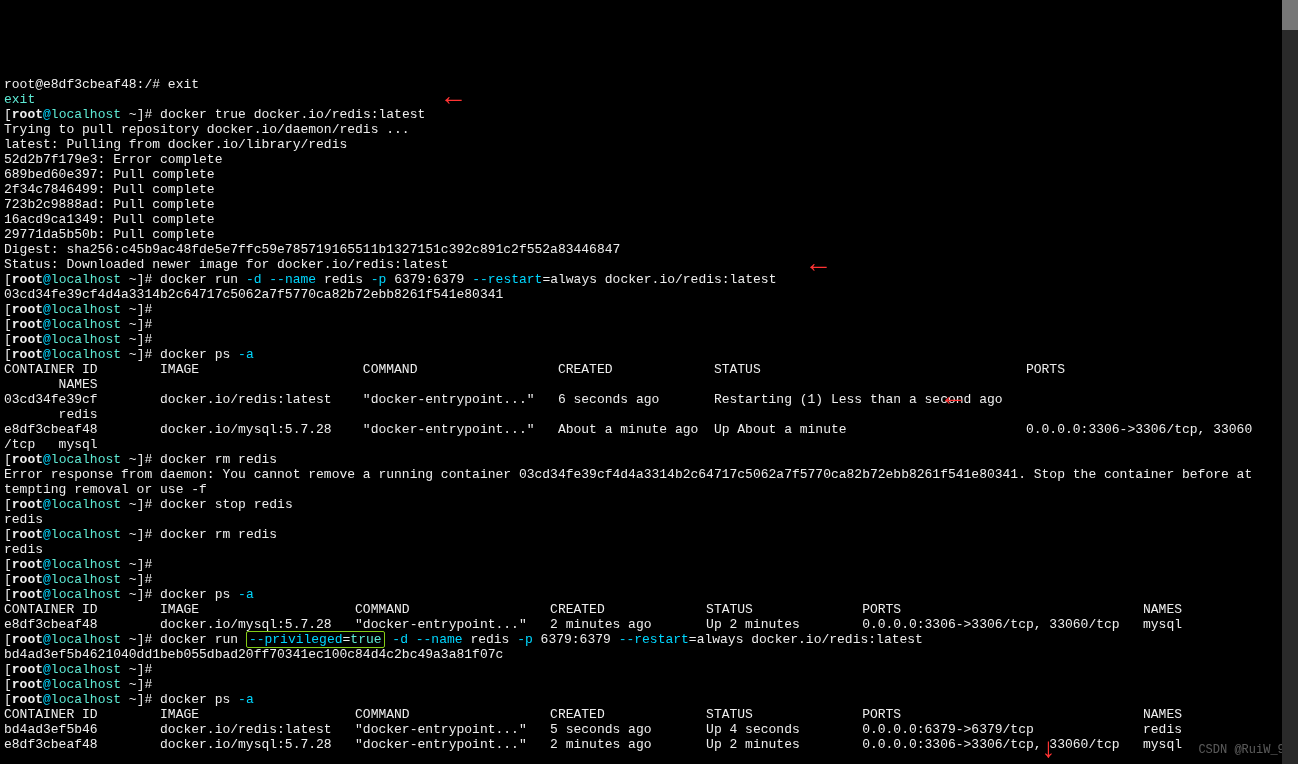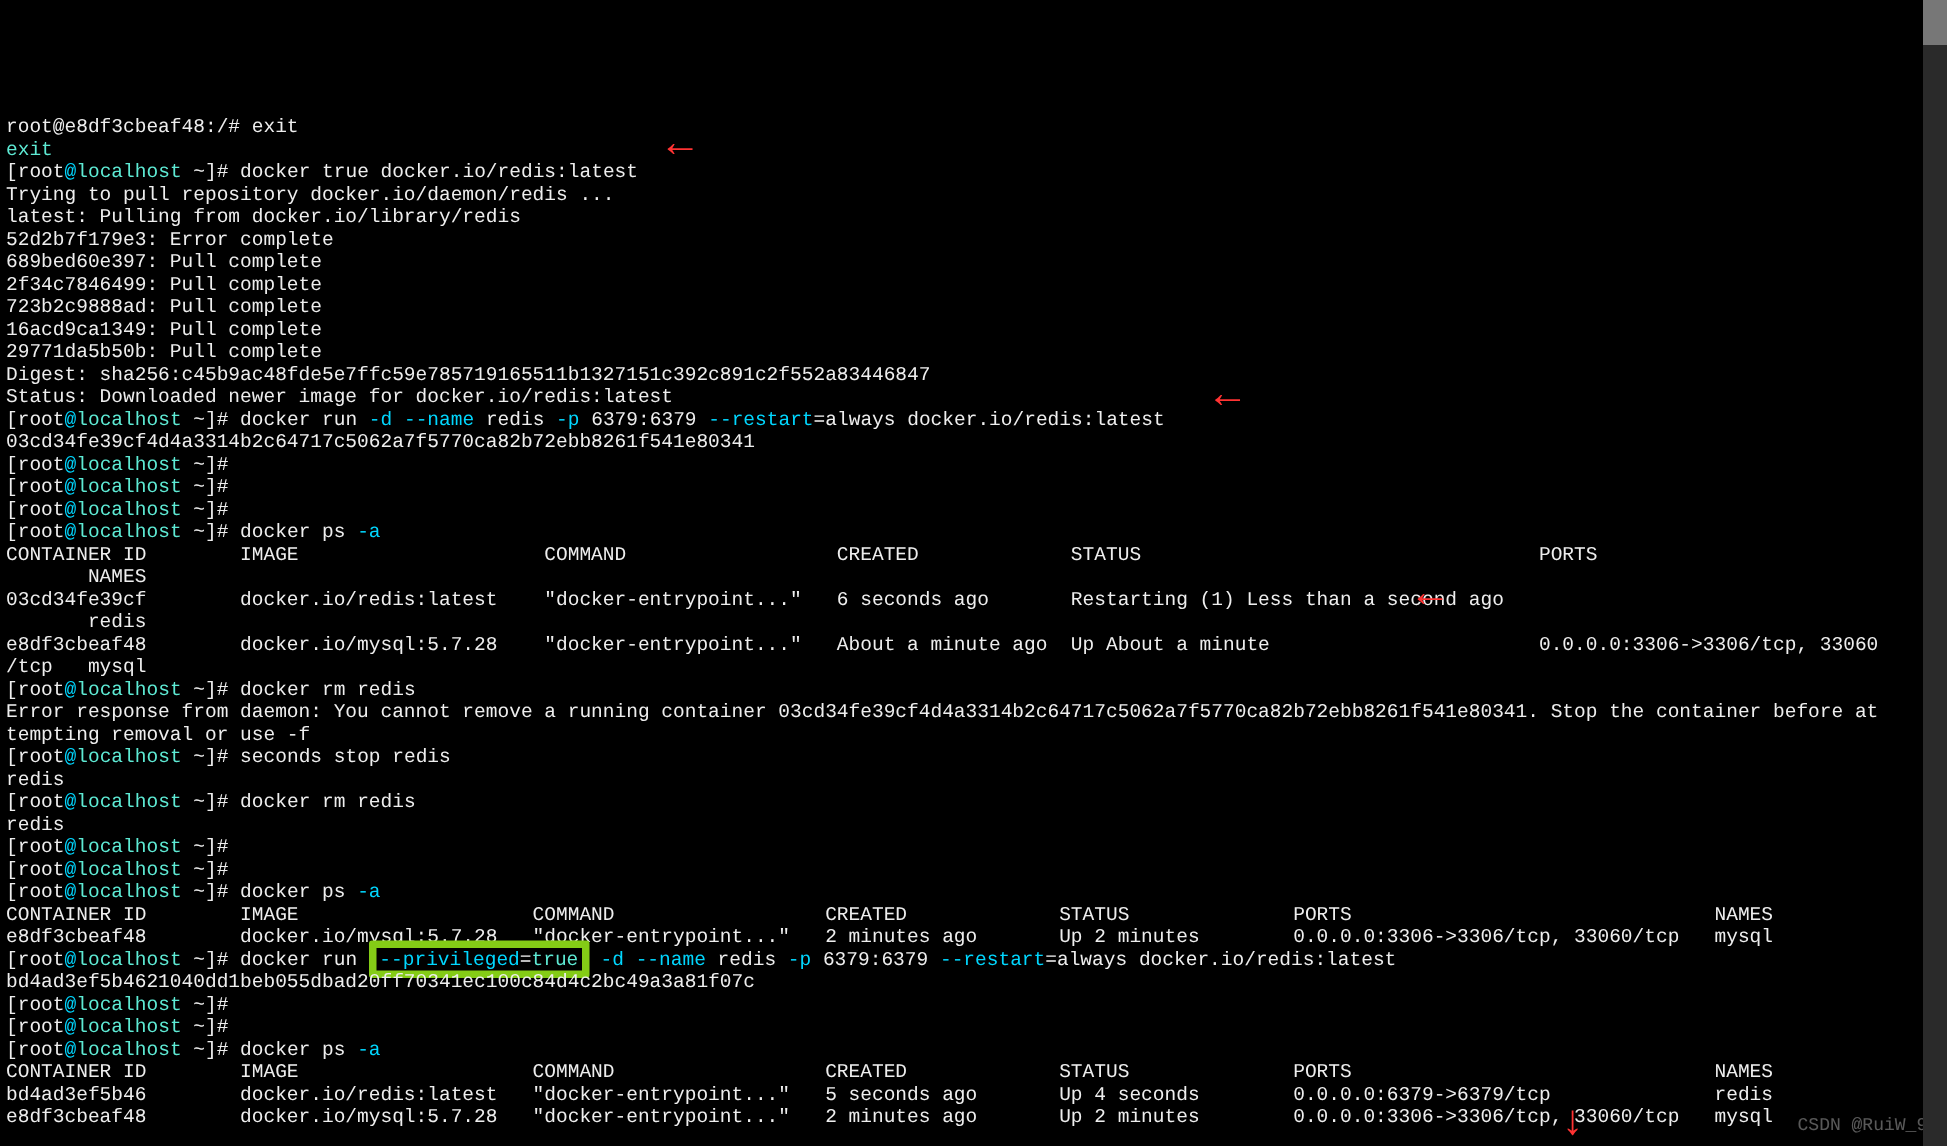--- a/index.html
+++ b/index.html
@@ -8,25 +8,25 @@
   color: #eee;
   font-family: "Consolas", "Monaco", "Courier New", monospace;
   font-size: 13px;
   line-height: 15px;
   white-space: pre;
   overflow-x: auto;
   width: 1298px;
   height: 764px;
 }
 .terminal { padding: 2px 0 0 4px; position: relative; }
-.w { color: #eee; }
+.w { color: #eee; font-weight: bold; }
 .cyan { color: #00d7ff; }
 .mag { color: #5eead4; }
 .box-red {
-  border: 5px solid #84cc16;
+  border: 1px solid #84cc16;
   border-radius: 2px;
   padding: 0 2px;
 }
 .arrow-red {
   position: absolute;
   color: #ff3333;
   font-size: 28px;
   font-weight: bold;
   pointer-events: none;
 }
@@ -79,21 +79,21 @@
 <span>[<span class="w">root</span><span class="cyan">@</span><span class="mag">localhost</span><span> ~]# </span></span><span><span>docker ps </span><span class="cyan">-a</span></span>
 <span>CONTAINER ID        IMAGE                     COMMAND                  CREATED             STATUS                                  PORTS                        
        NAMES</span>
 <span>03cd34fe39cf        docker.io/redis:latest    "docker-entrypoint..."   6 seconds ago       Restarting (1) Less than a second ago                                
        redis</span>
 <span>e8df3cbeaf48        docker.io/mysql:5.7.28    "docker-entrypoint..."   About a minute ago  Up About a minute                       0.0.0.0:3306-&gt;3306/tcp, 33060
 /tcp   mysql</span>
 <span>[<span class="w">root</span><span class="cyan">@</span><span class="mag">localhost</span><span> ~]# </span></span><span>docker rm redis</span>
 <span>Error response from daemon: You cannot remove a running container 03cd34fe39cf4d4a3314b2c64717c5062a7f5770ca82b72ebb8261f541e80341. Stop the container before at
 tempting removal or use -f</span>
-<span>[<span class="w">root</span><span class="cyan">@</span><span class="mag">localhost</span><span> ~]# </span></span><span>seconds stop redis</span>
+<span>[<span class="w">root</span><span class="cyan">@</span><span class="mag">localhost</span><span> ~]# </span></span><span>docker stop redis</span>
 <span>redis</span>
 <span>[<span class="w">root</span><span class="cyan">@</span><span class="mag">localhost</span><span> ~]# </span></span><span>docker rm redis</span>
 <span>redis</span>
 <span>[<span class="w">root</span><span class="cyan">@</span><span class="mag">localhost</span><span> ~]# </span></span>
 <span>[<span class="w">root</span><span class="cyan">@</span><span class="mag">localhost</span><span> ~]# </span></span>
 <span>[<span class="w">root</span><span class="cyan">@</span><span class="mag">localhost</span><span> ~]# </span></span><span><span>docker ps </span><span class="cyan">-a</span></span>
 <span>CONTAINER ID        IMAGE                    COMMAND                  CREATED             STATUS              PORTS                               NAMES</span>
 <span>e8df3cbeaf48        docker.io/mysql:5.7.28   "docker-entrypoint..."   2 minutes ago       Up 2 minutes        0.0.0.0:3306-&gt;3306/tcp, 33060/tcp   mysql</span>
 <span>[<span class="w">root</span><span class="cyan">@</span><span class="mag">localhost</span><span> ~]# </span></span><span><span>docker run </span><span class="box-red"><span class="cyan">--privileged</span><span>=</span><span class="mag">true</span></span><span class="cyan"> -d --name</span><span> redis </span><span class="cyan">-p</span><span> 6379:6379 </span><span class="cyan">--restart</span><span>=always docker.io/redis:latest</span></span>
 <span>bd4ad3ef5b4621040dd1beb055dbad20ff70341ec100c84d4c2bc49a3a81f07c</span>

